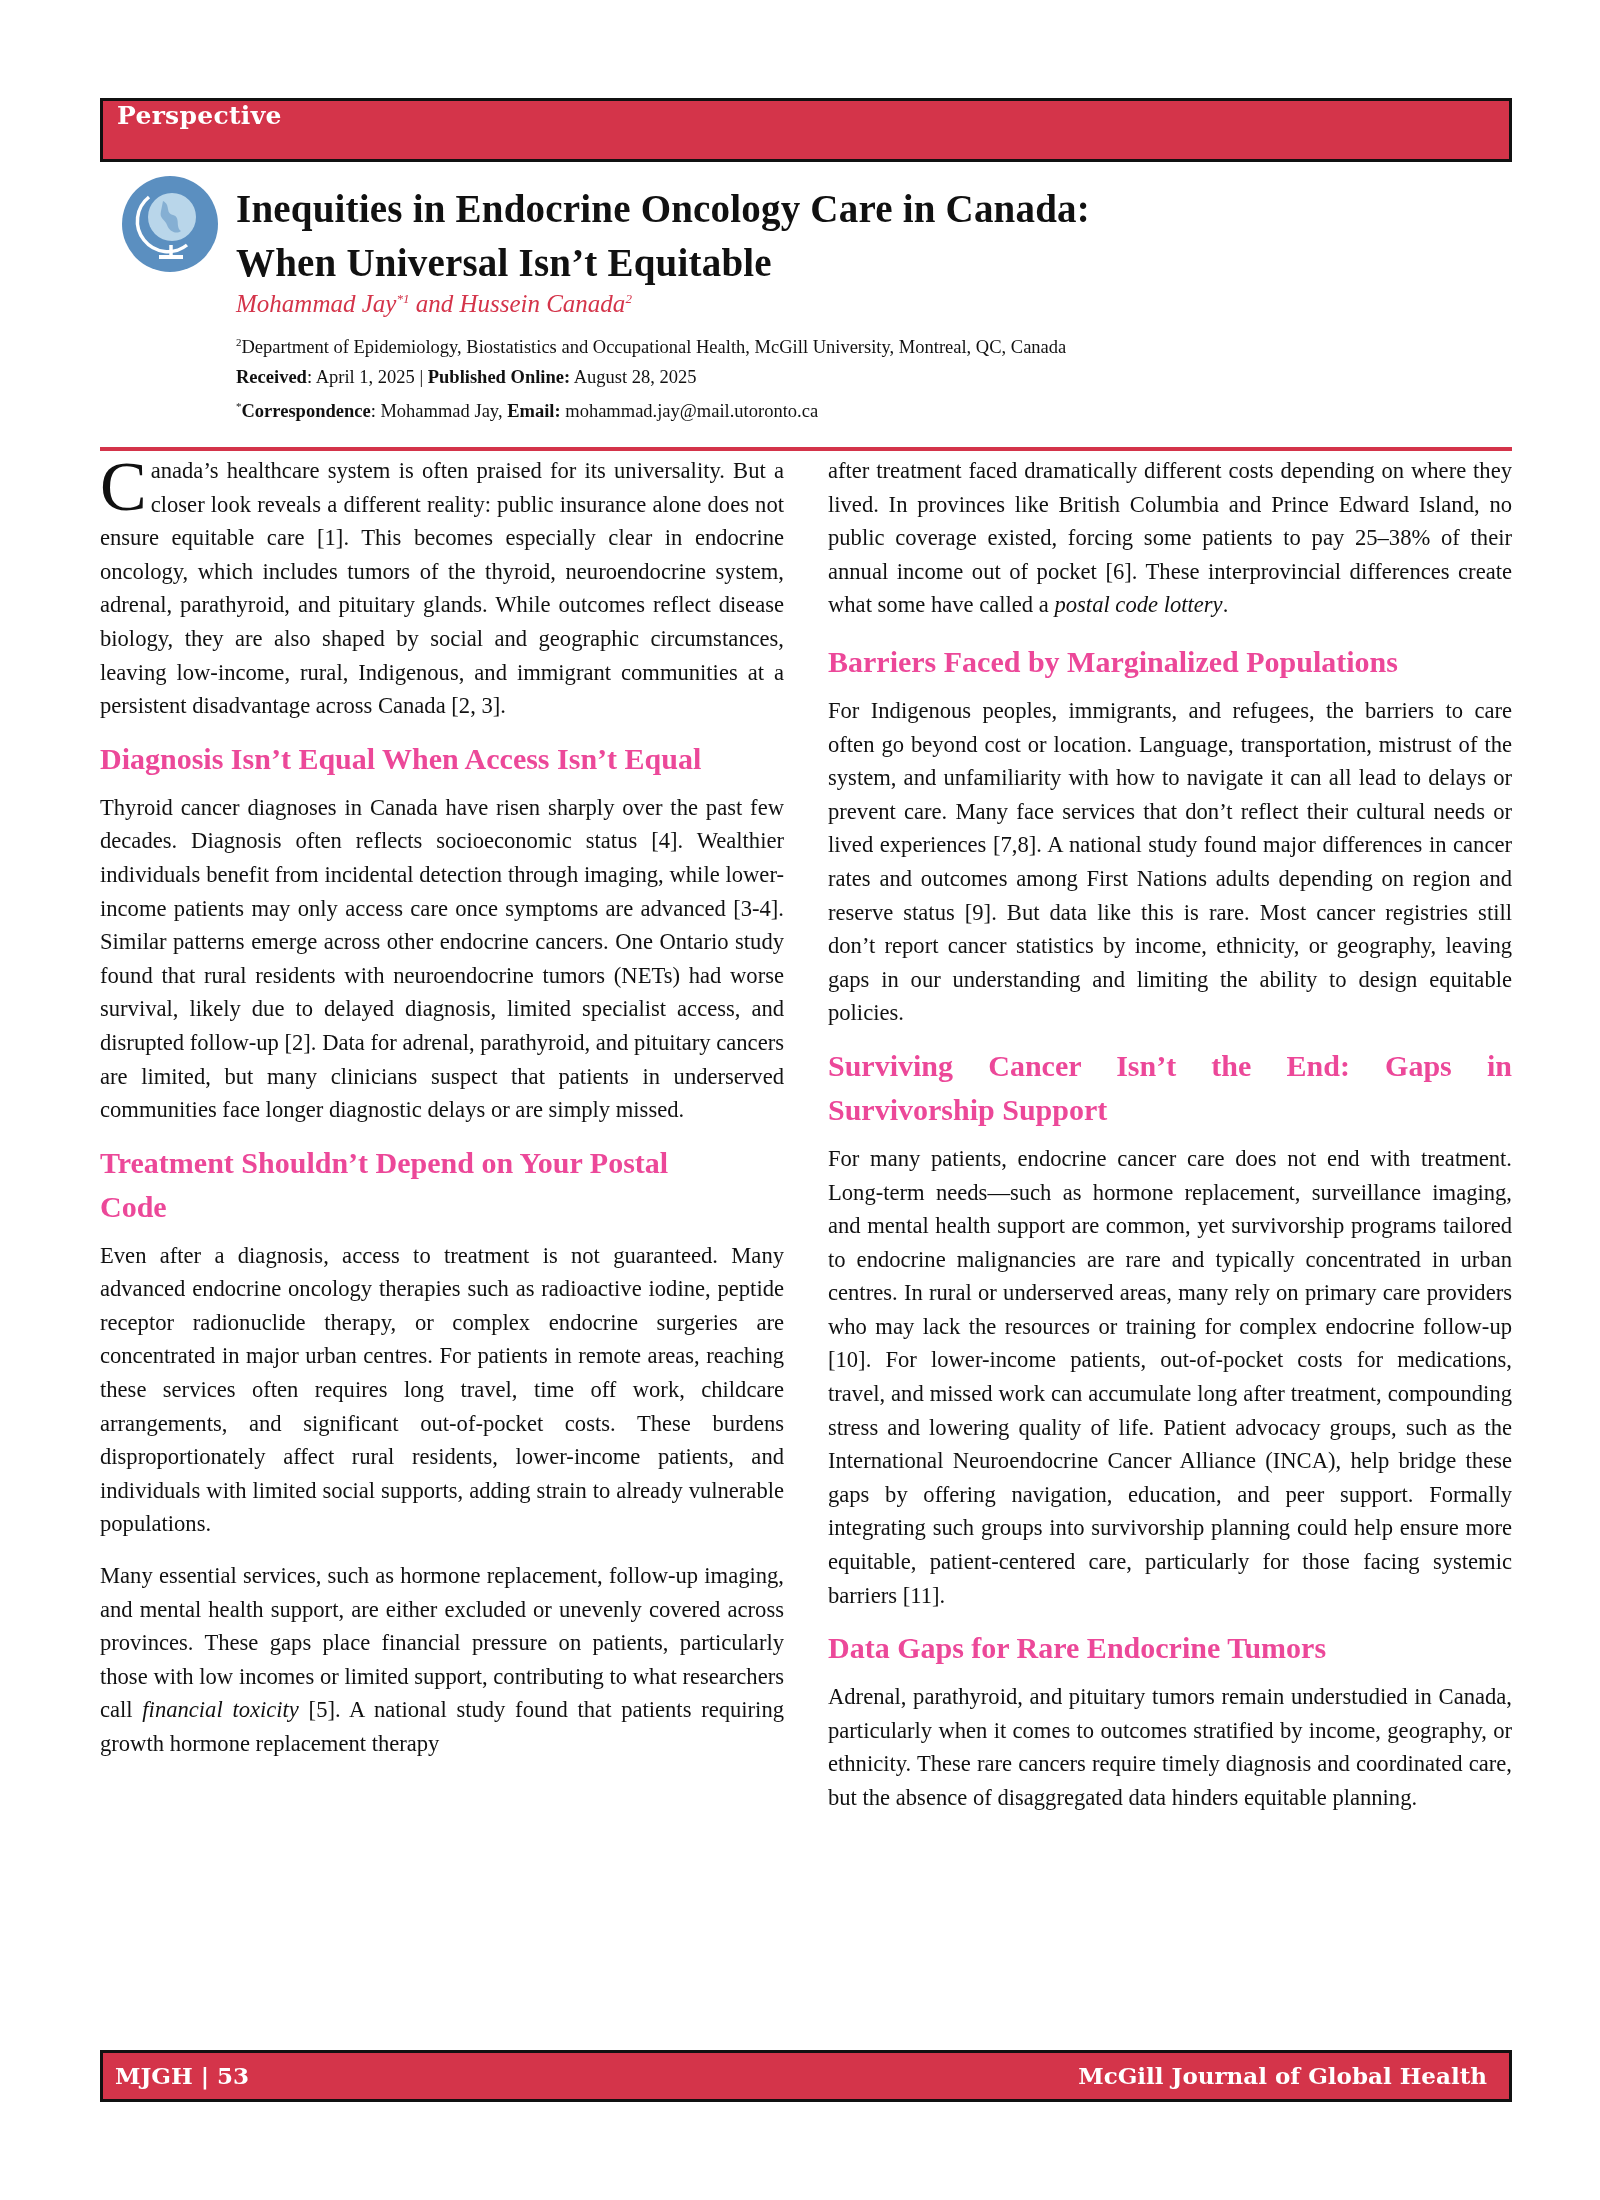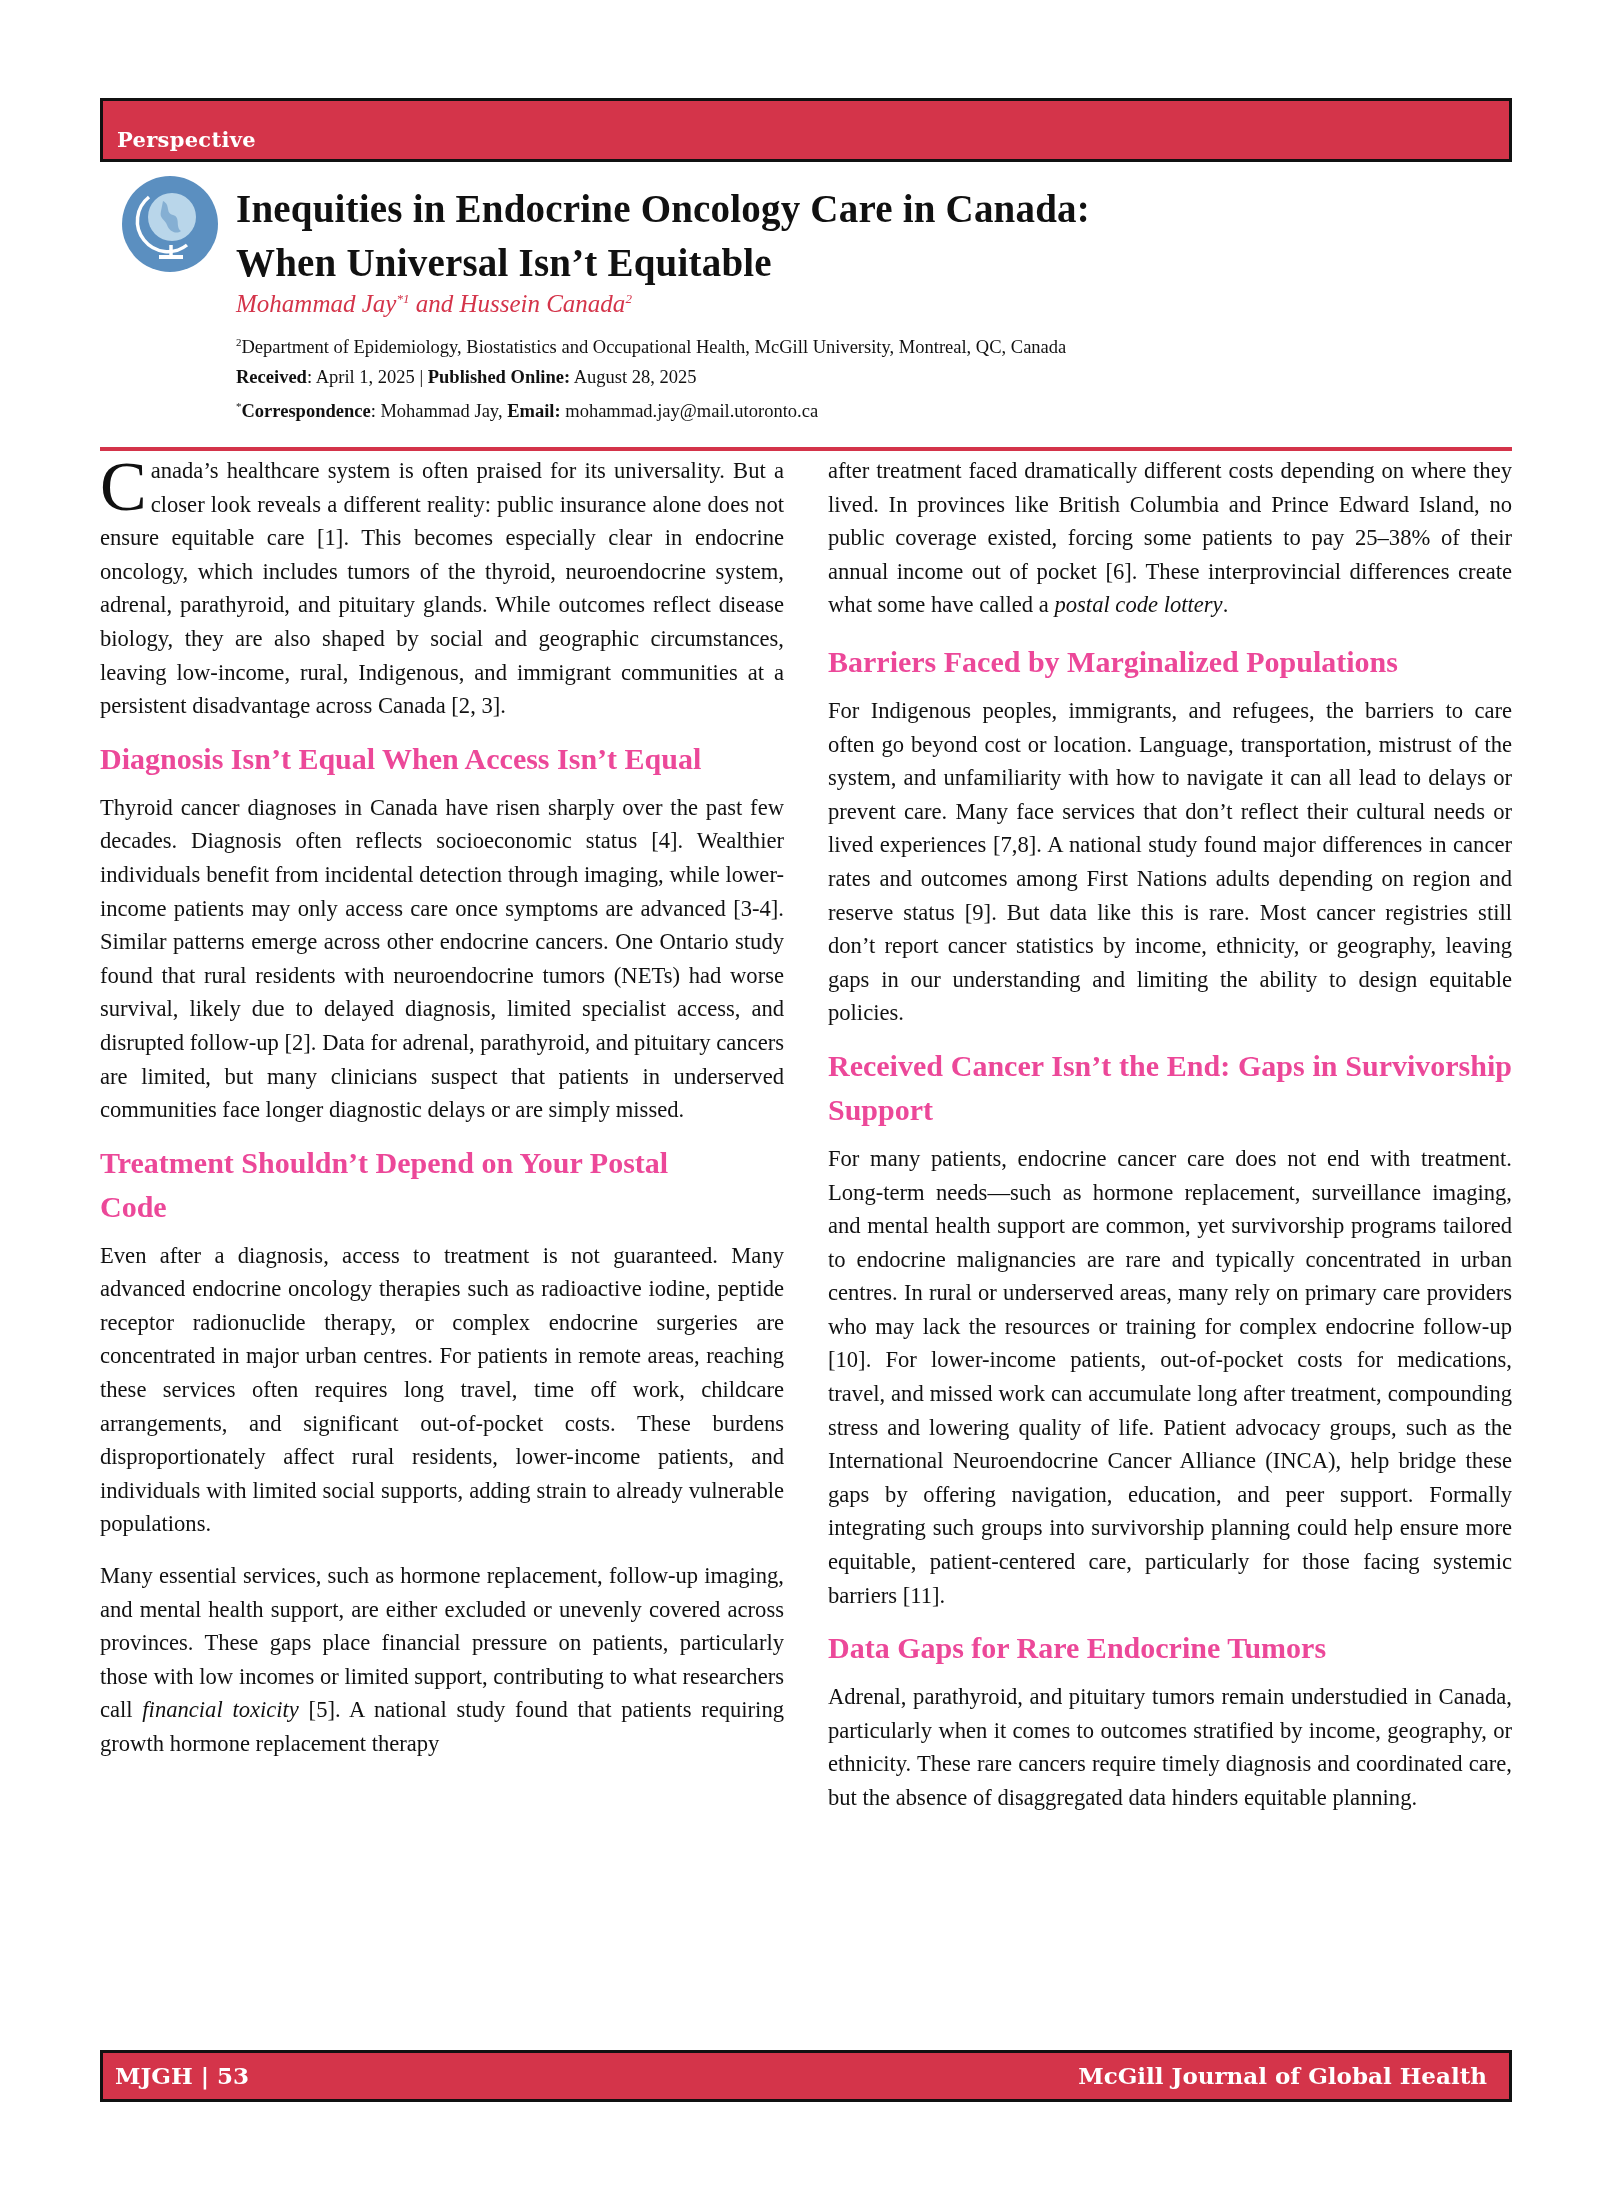--- a/index.html
+++ b/index.html
@@ -1,21 +1,21 @@
 <!DOCTYPE html>
 <html><head>
 <meta charset="utf-8">
 <style>
   html, body { margin:0; padding:0; background:#ffffff; }
   body { width:1600px; height:2200px; position:relative; overflow:hidden;
          font-family:"Liberation Serif", "DejaVu Serif", serif; color:#111; }
   .topbar { position:absolute; left:100px; top:98px; width:1406px; height:58px;
             background:#d4344a; border:3px solid #111; }
-  .topbar .label { position:absolute; left:14px; top:26px; color:#fff;
-            font-family:"DejaVu Serif", serif; font-weight:bold; font-size:21px;
+  .topbar .label { position:absolute; left:14px; top:0; color:#fff;
+            font-family:"DejaVu Serif", serif; font-weight:bold; font-size:25px;
             letter-spacing:0.3px; }
   .logo { position:absolute; left:121px; top:175px; width:98px; height:98px; }
   .title { position:absolute; left:236px; top:182px; width:1200px;
            font-family:Liberation Serif, serif; font-weight:900; font-size:39px;
            line-height:54px; color:#111; letter-spacing:0.2px; }
   .title span { display:block; }
   .authors { position:absolute; left:236px; top:290px; font-style:italic;
              font-size:25px; color:#d4344a; }
   .authors sup { font-size:13px; }
   .meta { position:absolute; left:236px; top:328px; font-size:18.5px; line-height:29.5px; color:#111; }
@@ -82,21 +82,21 @@
   <p>Even after a diagnosis, access to treatment is not guaranteed. Many advanced endocrine oncology therapies such as radioactive iodine, peptide receptor radionuclide therapy, or complex endocrine surgeries are concentrated in major urban centres. For patients in remote areas, reaching these services often requires long travel, time off work, childcare arrangements, and significant out-of-pocket costs. These burdens disproportionately affect rural residents, lower-income patients, and individuals with limited social supports, adding strain to already vulnerable populations.</p>
   <p style="margin-top:18px;"><span>Many essential services, such as hormone replacement, follow-up imaging, and mental health support, are either excluded or unevenly covered across provinces. These gaps place financial pressure on patients, particularly those with low incomes or limited support, contributing to what researchers call </span><i>financial toxicity</i><span> [5]. A national study found that patients requiring growth hormone replacement therapy</span></p>
 </div>
 
 <div class="col right">
   <p><span>after treatment faced dramatically different costs depending on where they lived. In provinces like British Columbia and Prince Edward Island, no public coverage existed, forcing some patients to pay 25–38% of their annual income out of pocket [6]. These interprovincial differences create what some have called a </span><i>postal code lottery</i><span>.</span></p>
 
   <h2 style="margin-top:18px;">Barriers Faced by Marginalized Populations</h2>
   <p>For Indigenous peoples, immigrants, and refugees, the barriers to care often go beyond cost or location. Language, transportation, mistrust of the system, and unfamiliarity with how to navigate it can all lead to delays or prevent care. Many face services that don’t reflect their cultural needs or lived experiences [7,8]. A national study found major differences in cancer rates and outcomes among First Nations adults depending on region and reserve status [9]. But data like this is rare. Most cancer registries still don’t report cancer statistics by income, ethnicity, or geography, leaving gaps in our understanding and limiting the ability to design equitable policies.</p>
 
-  <h2>Received Cancer Isn’t the End: Gaps in Survivorship Support</h2>
+  <h2>Surviving Cancer Isn’t the End: Gaps in Survivorship Support</h2>
   <p>For many patients, endocrine cancer care does not end with treatment. Long-term needs—such as hormone replacement, surveillance imaging, and mental health support are common, yet survivorship programs tailored to endocrine malignancies are rare and typically concentrated in urban centres. In rural or underserved areas, many rely on primary care providers who may lack the resources or training for complex endocrine follow-up [10]. For lower-income patients, out-of-pocket costs for medications, travel, and missed work can accumulate long after treatment, compounding stress and lowering quality of life. Patient advocacy groups, such as the International Neuroendocrine Cancer Alliance (INCA), help bridge these gaps by offering navigation, education, and peer support. Formally integrating such groups into survivorship planning could help ensure more equitable, patient-centered care, particularly for those facing systemic barriers [11].</p>
 
   <h2>Data Gaps for Rare Endocrine Tumors</h2>
   <p>Adrenal, parathyroid, and pituitary tumors remain understudied in Canada, particularly when it comes to outcomes stratified by income, geography, or ethnicity. These rare cancers require timely diagnosis and coordinated care, but the absence of disaggregated data hinders equitable planning.</p>
 </div>
 
 <div class="footer">
   <span class="fl">MJGH | 53</span>
   <span class="fr">McGill Journal of Global Health</span>
 </div>

